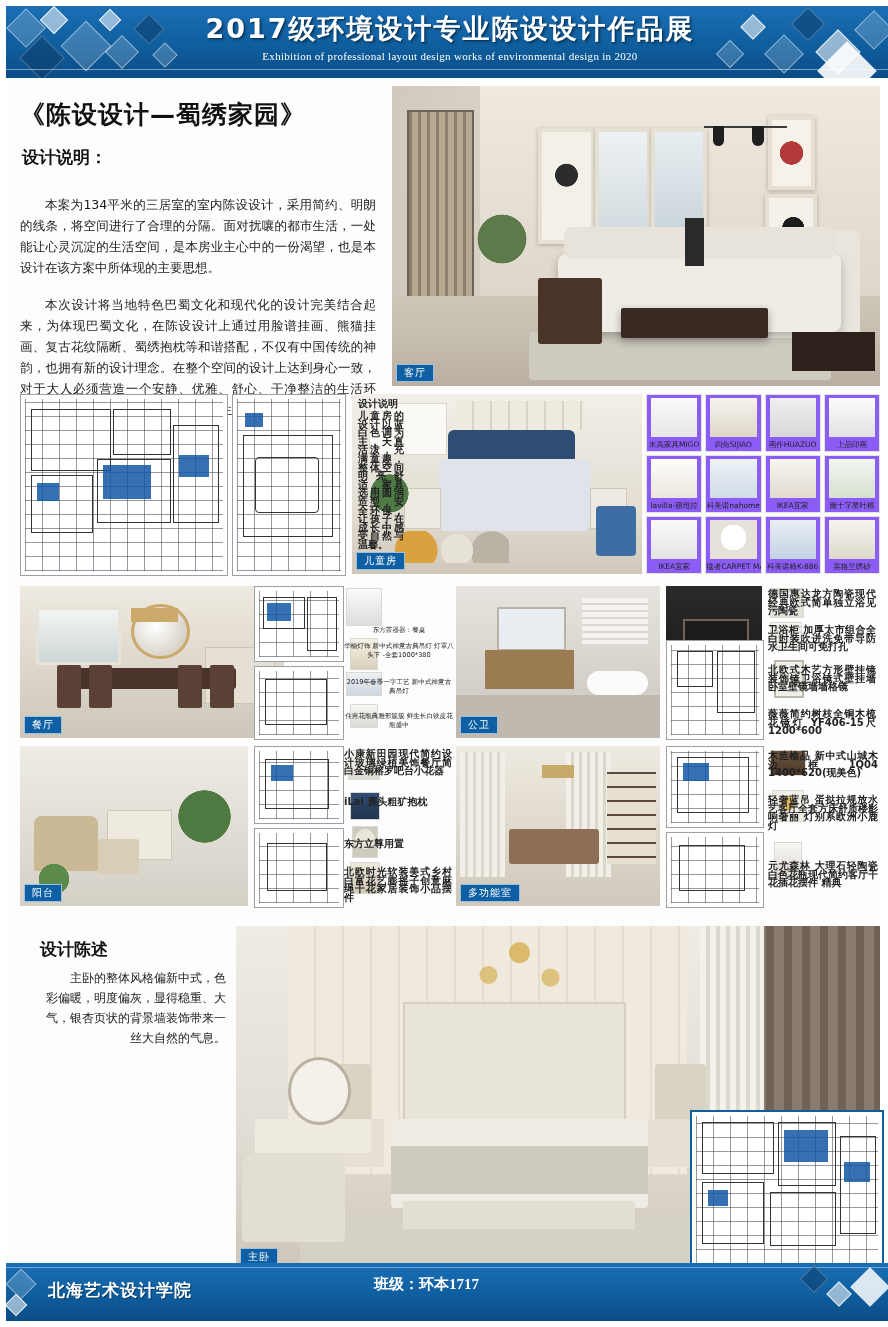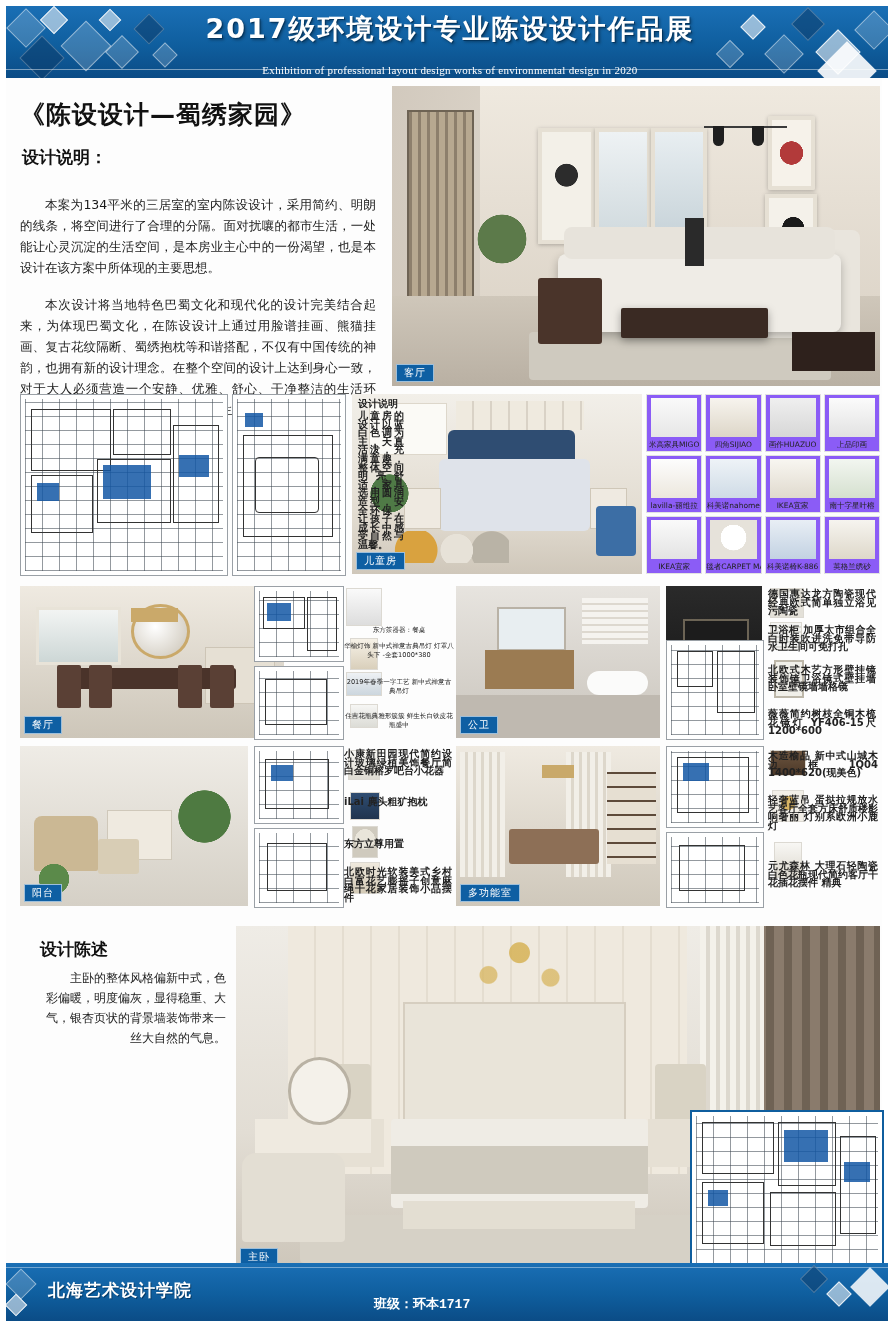--- a/index.html
+++ b/index.html
@@ -33,21 +33,21 @@
     position:absolute;left:150px;right:150px;top:6px;text-align:center;color:#fff;
   }
   .hdr-cn{
     font-family:"DejaVu Sans",sans-serif;
     font-size:27px;font-weight:bold;letter-spacing:2px;
     text-shadow:1px 1px 0 #05365f,2px 2px 3px rgba(0,0,0,.35);
     line-height:34px;
   }
   .hdr-en{
     font-family:"Liberation Serif","DejaVu Serif",serif;
-    font-size:11px;letter-spacing:.3px;margin-top:17px;line-height:14px;
+    font-size:11px;letter-spacing:.3px;margin-top:3px;line-height:14px;
   }
   .hdr-rule{
     position:absolute;left:0;right:0;bottom:8px;height:1px;background:rgba(255,255,255,.45);
   }
   
   .title-cn{
     position:absolute;left:14px;top:92px;width:360px;
     font-family:"DejaVu Sans",sans-serif;
     font-size:25px;font-weight:bold;color:#111;letter-spacing:1px;
   }
@@ -196,22 +196,22 @@
   .footer{
     position:absolute;left:0;bottom:0;width:888px;height:58px;
     background:linear-gradient(180deg,#1a6fb5 0%,#0f5e9e 55%,#0b4c86 100%);
     color:#fff;overflow:hidden;
   }
   .ft-school{
     position:absolute;left:42px;top:16px;font-size:17px;font-weight:bold;letter-spacing:1px;
     font-family:"DejaVu Sans",sans-serif;text-shadow:1px 1px 0 #063a66;
   }
   .ft-class{
-    position:absolute;left:368px;top:32px;font-size:13px;font-weight:bold;
-    font-family:Liberation Mono, monospace;
+    position:absolute;left:368px;top:12px;font-size:15px;font-weight:bold;
+    font-family:Liberation Serif, serif;
   }
   .ft-name{
     position:absolute;left:604px;top:18px;font-size:12px;font-weight:bold;
     font-family:Liberation Serif, serif;
     margin-top:45px;
   }
   .hr-thin{position:absolute;left:0;right:0;top:4px;height:1px;background:rgba(255,255,255,.4);}
 </style>
 </head>
 <body>

